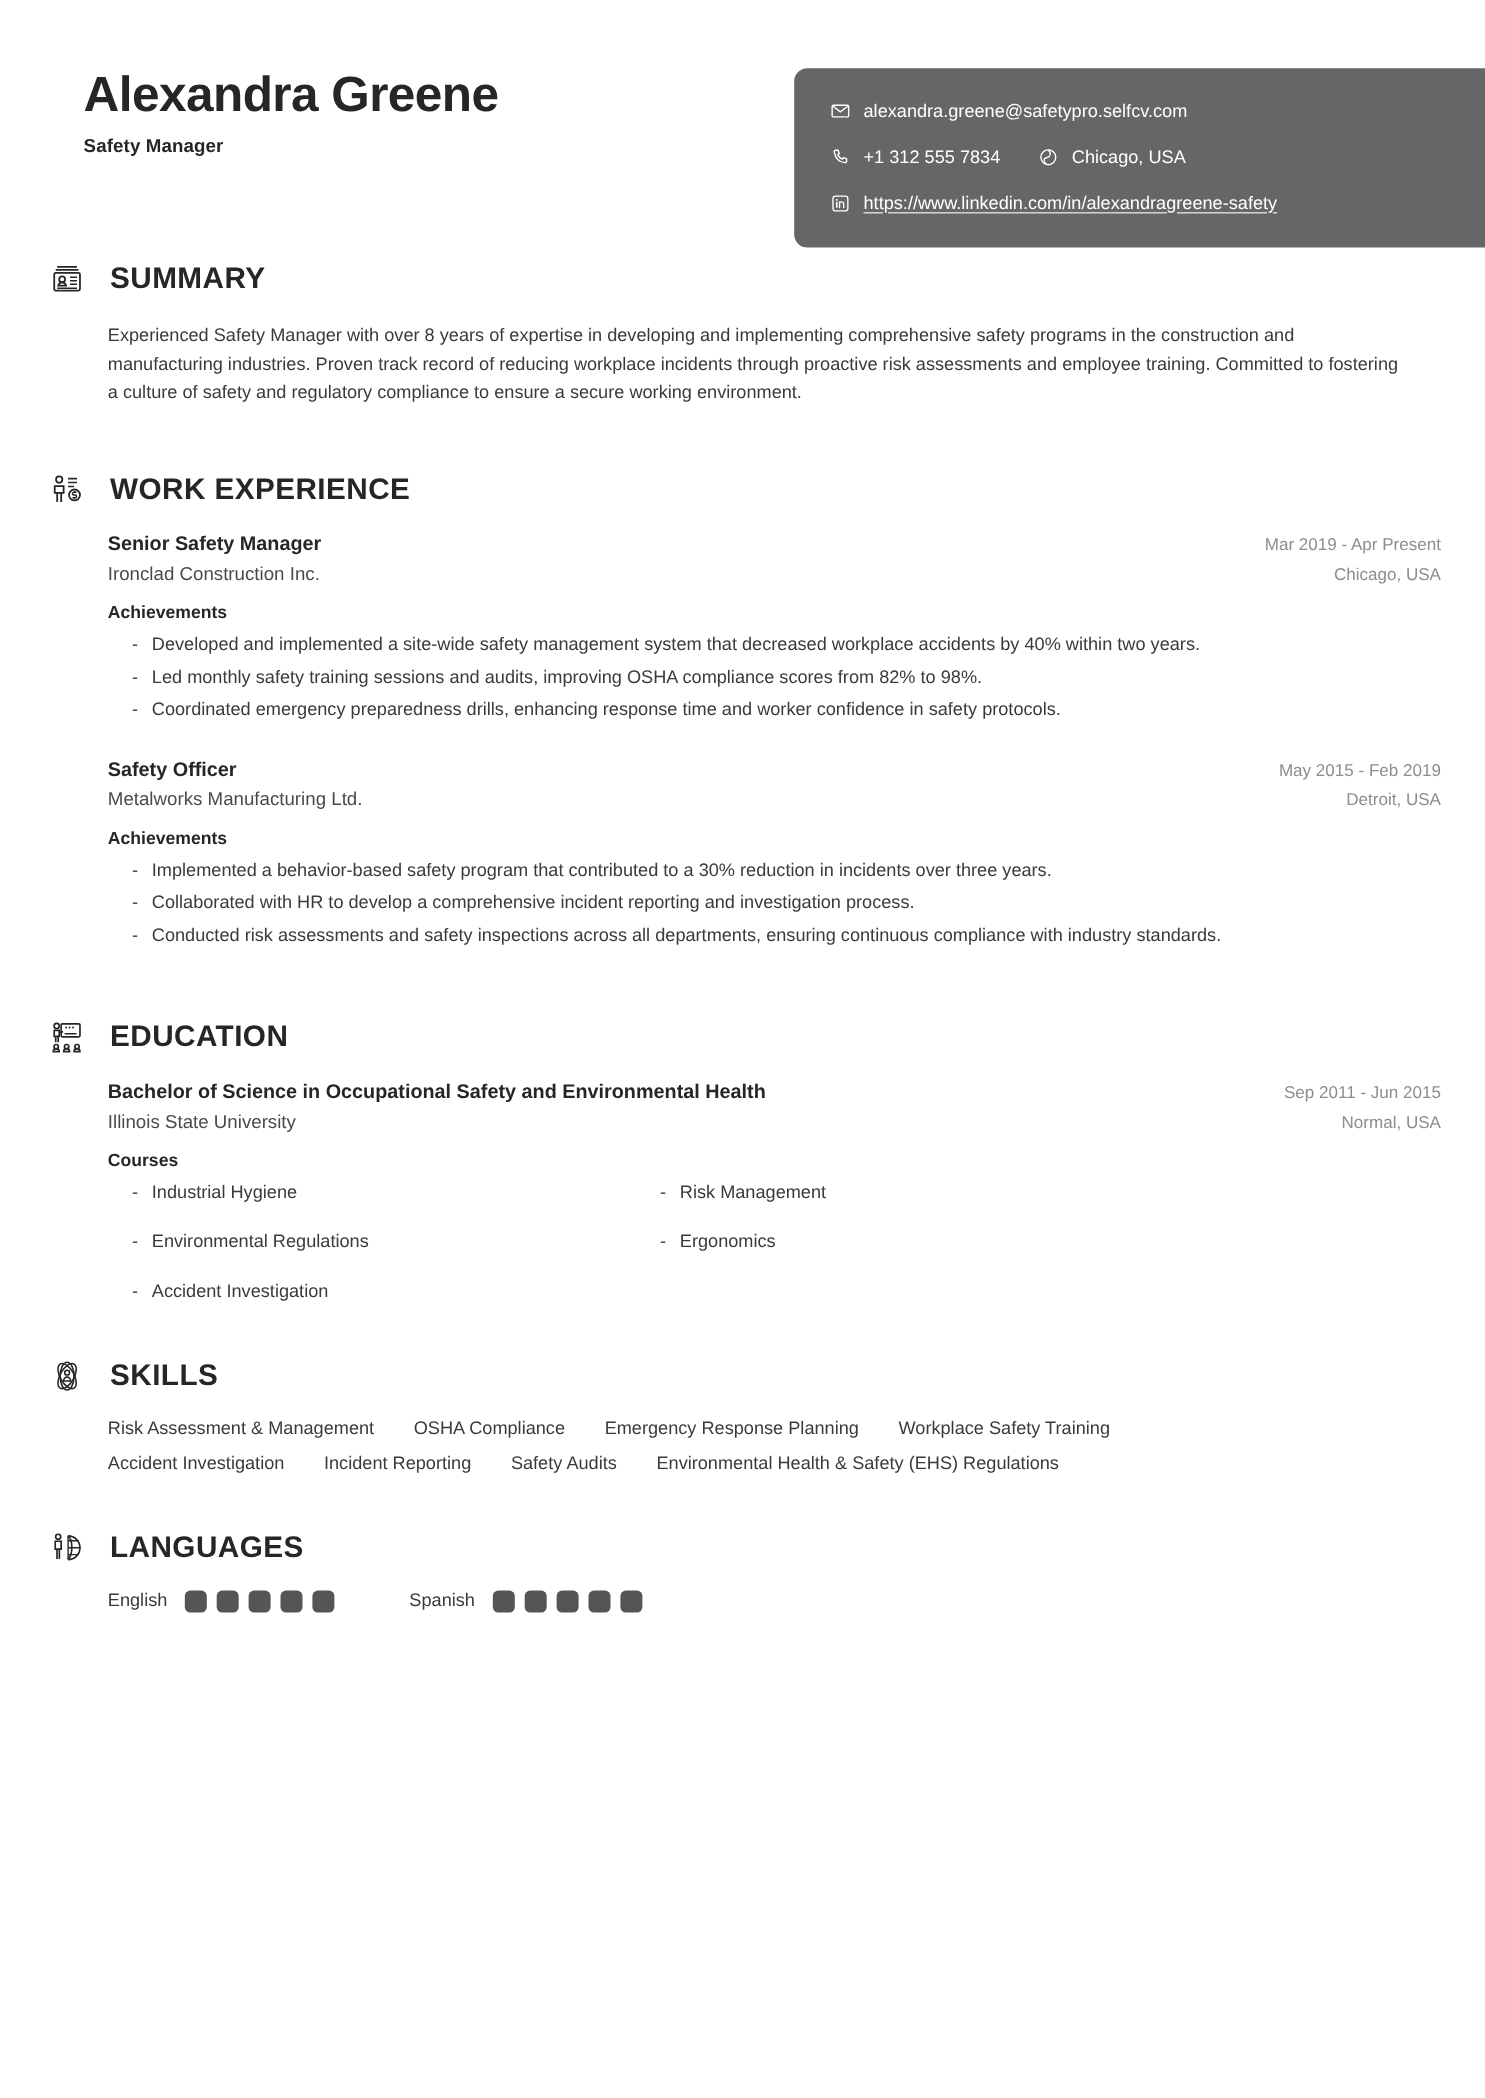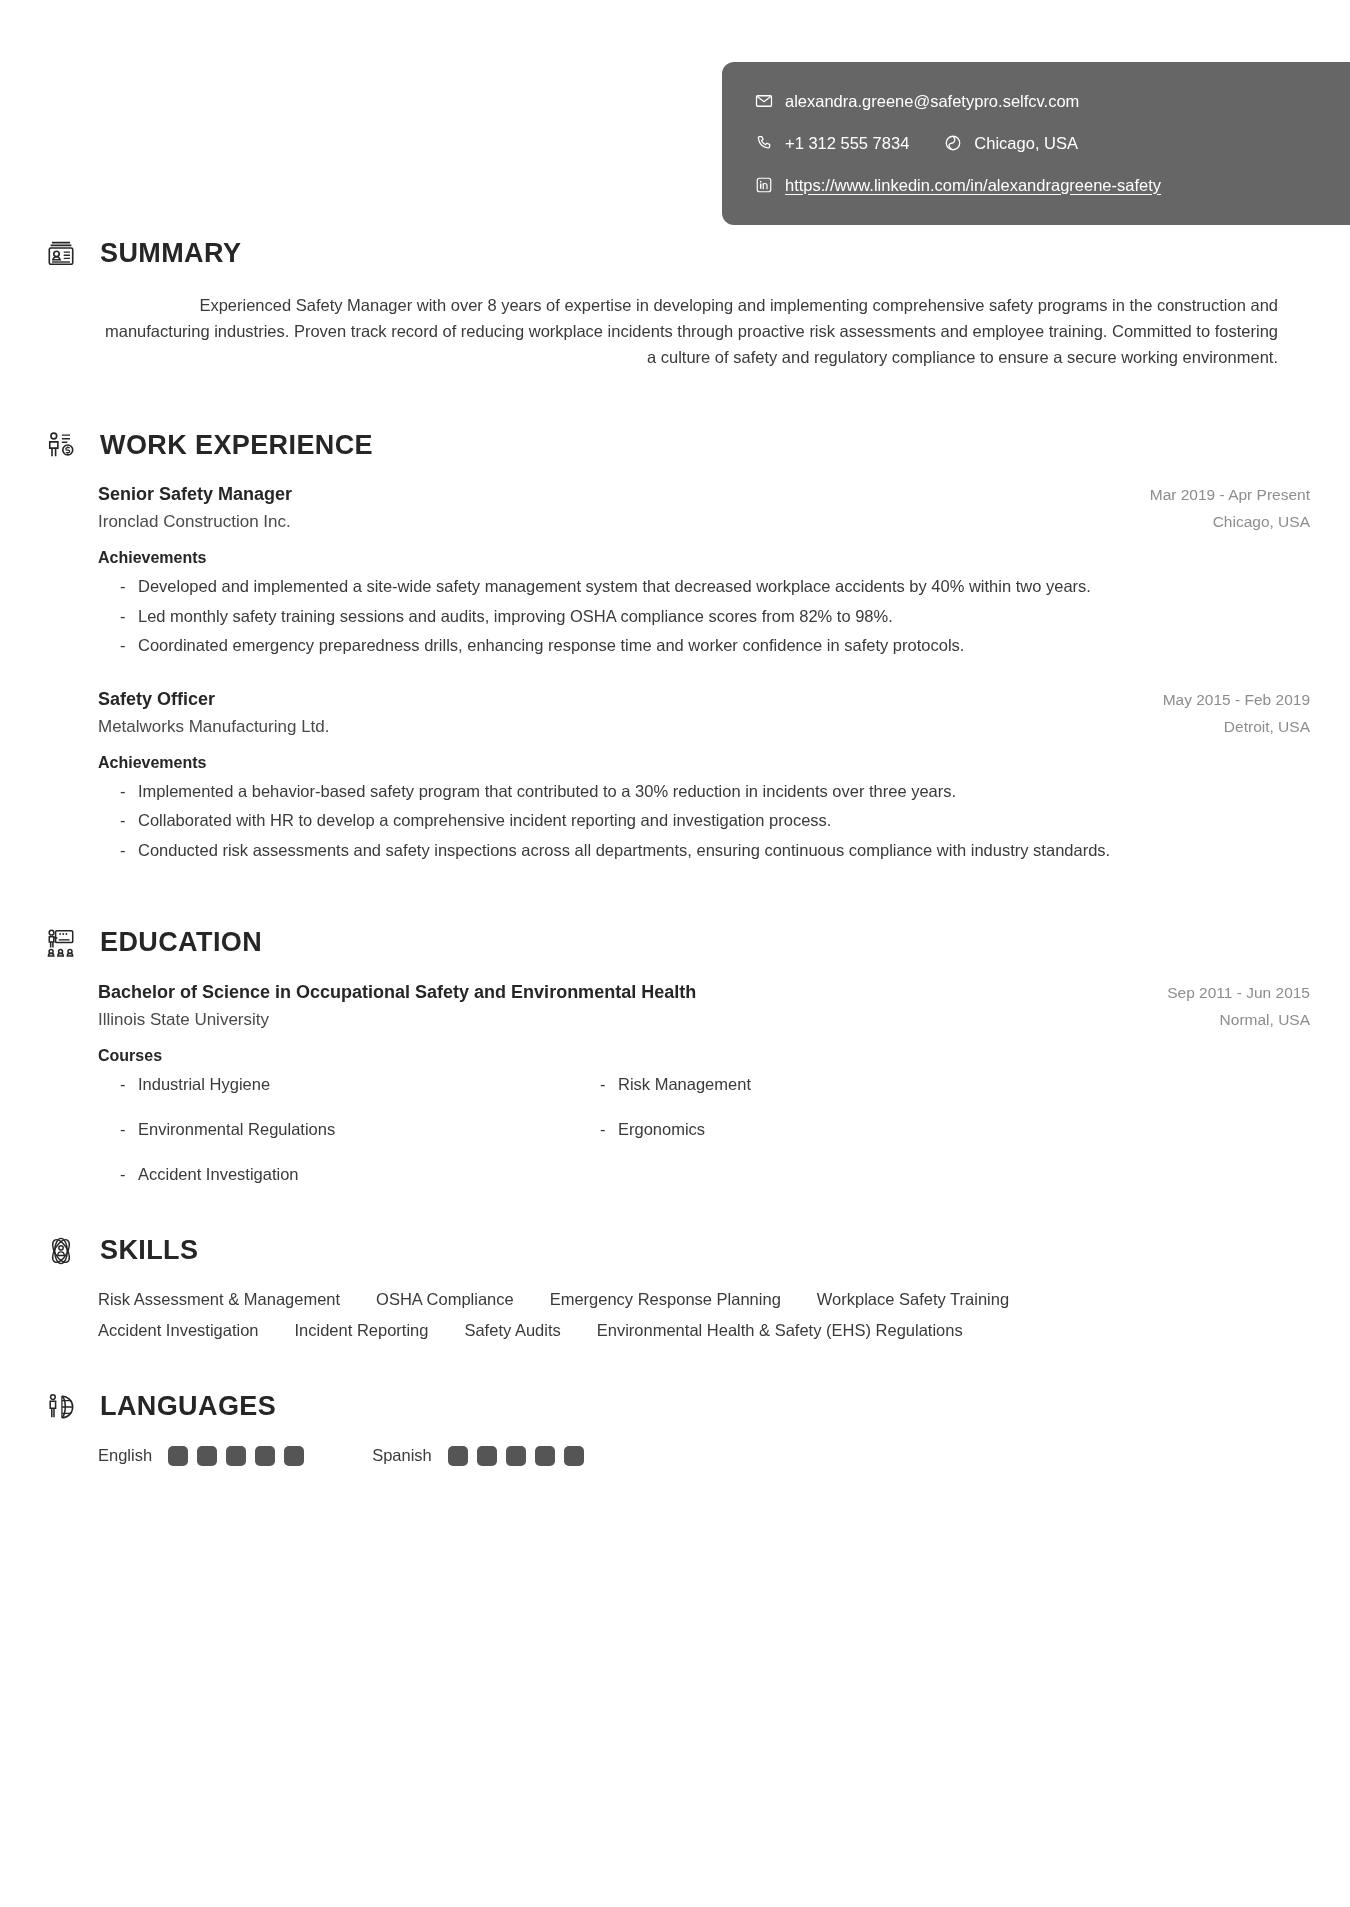--- a/index.html
+++ b/index.html
@@ -106,21 +106,20 @@
     letter-spacing: 0.4px;
     color: #262626;
   }
   .sec-body { padding-left: 58px; }
 
   .summary-text {
     font-size: 16.5px;
     line-height: 1.58;
     color: #3a3a3a;
     max-width: 1180px;
-    text-align: right;
   }
 
   
   .entry { margin-bottom: 30px; }
   .entry:last-child { margin-bottom: 0; }
   .entry-row {
     display: flex;
     justify-content: space-between;
     align-items: baseline;
   }
@@ -234,20 +233,24 @@
 
   .gap-sm { height: 46px; }
   .gap-md { height: 54px; }
 </style>
 </head>
 <body>
 
 <div class="page">
 
   <div class="header">
+    <div class="name-block">
+      <div class="name">Alexandra Greene</div>
+      <div class="job-title">Safety Manager</div>
+    </div>
 
     <div class="contact-box">
       <div class="contact-row">
         <div class="contact-item">
           <span class="c-icon">
             <svg width="18" height="18" viewBox="0 0 24 24" fill="none" stroke="#fff" stroke-width="1.7">
               <rect x="2" y="5" width="20" height="14" rx="1.5"></rect>
               <path d="M2.6 5.8 12 13l9.4-7.2"></path>
             </svg>
           </span>

